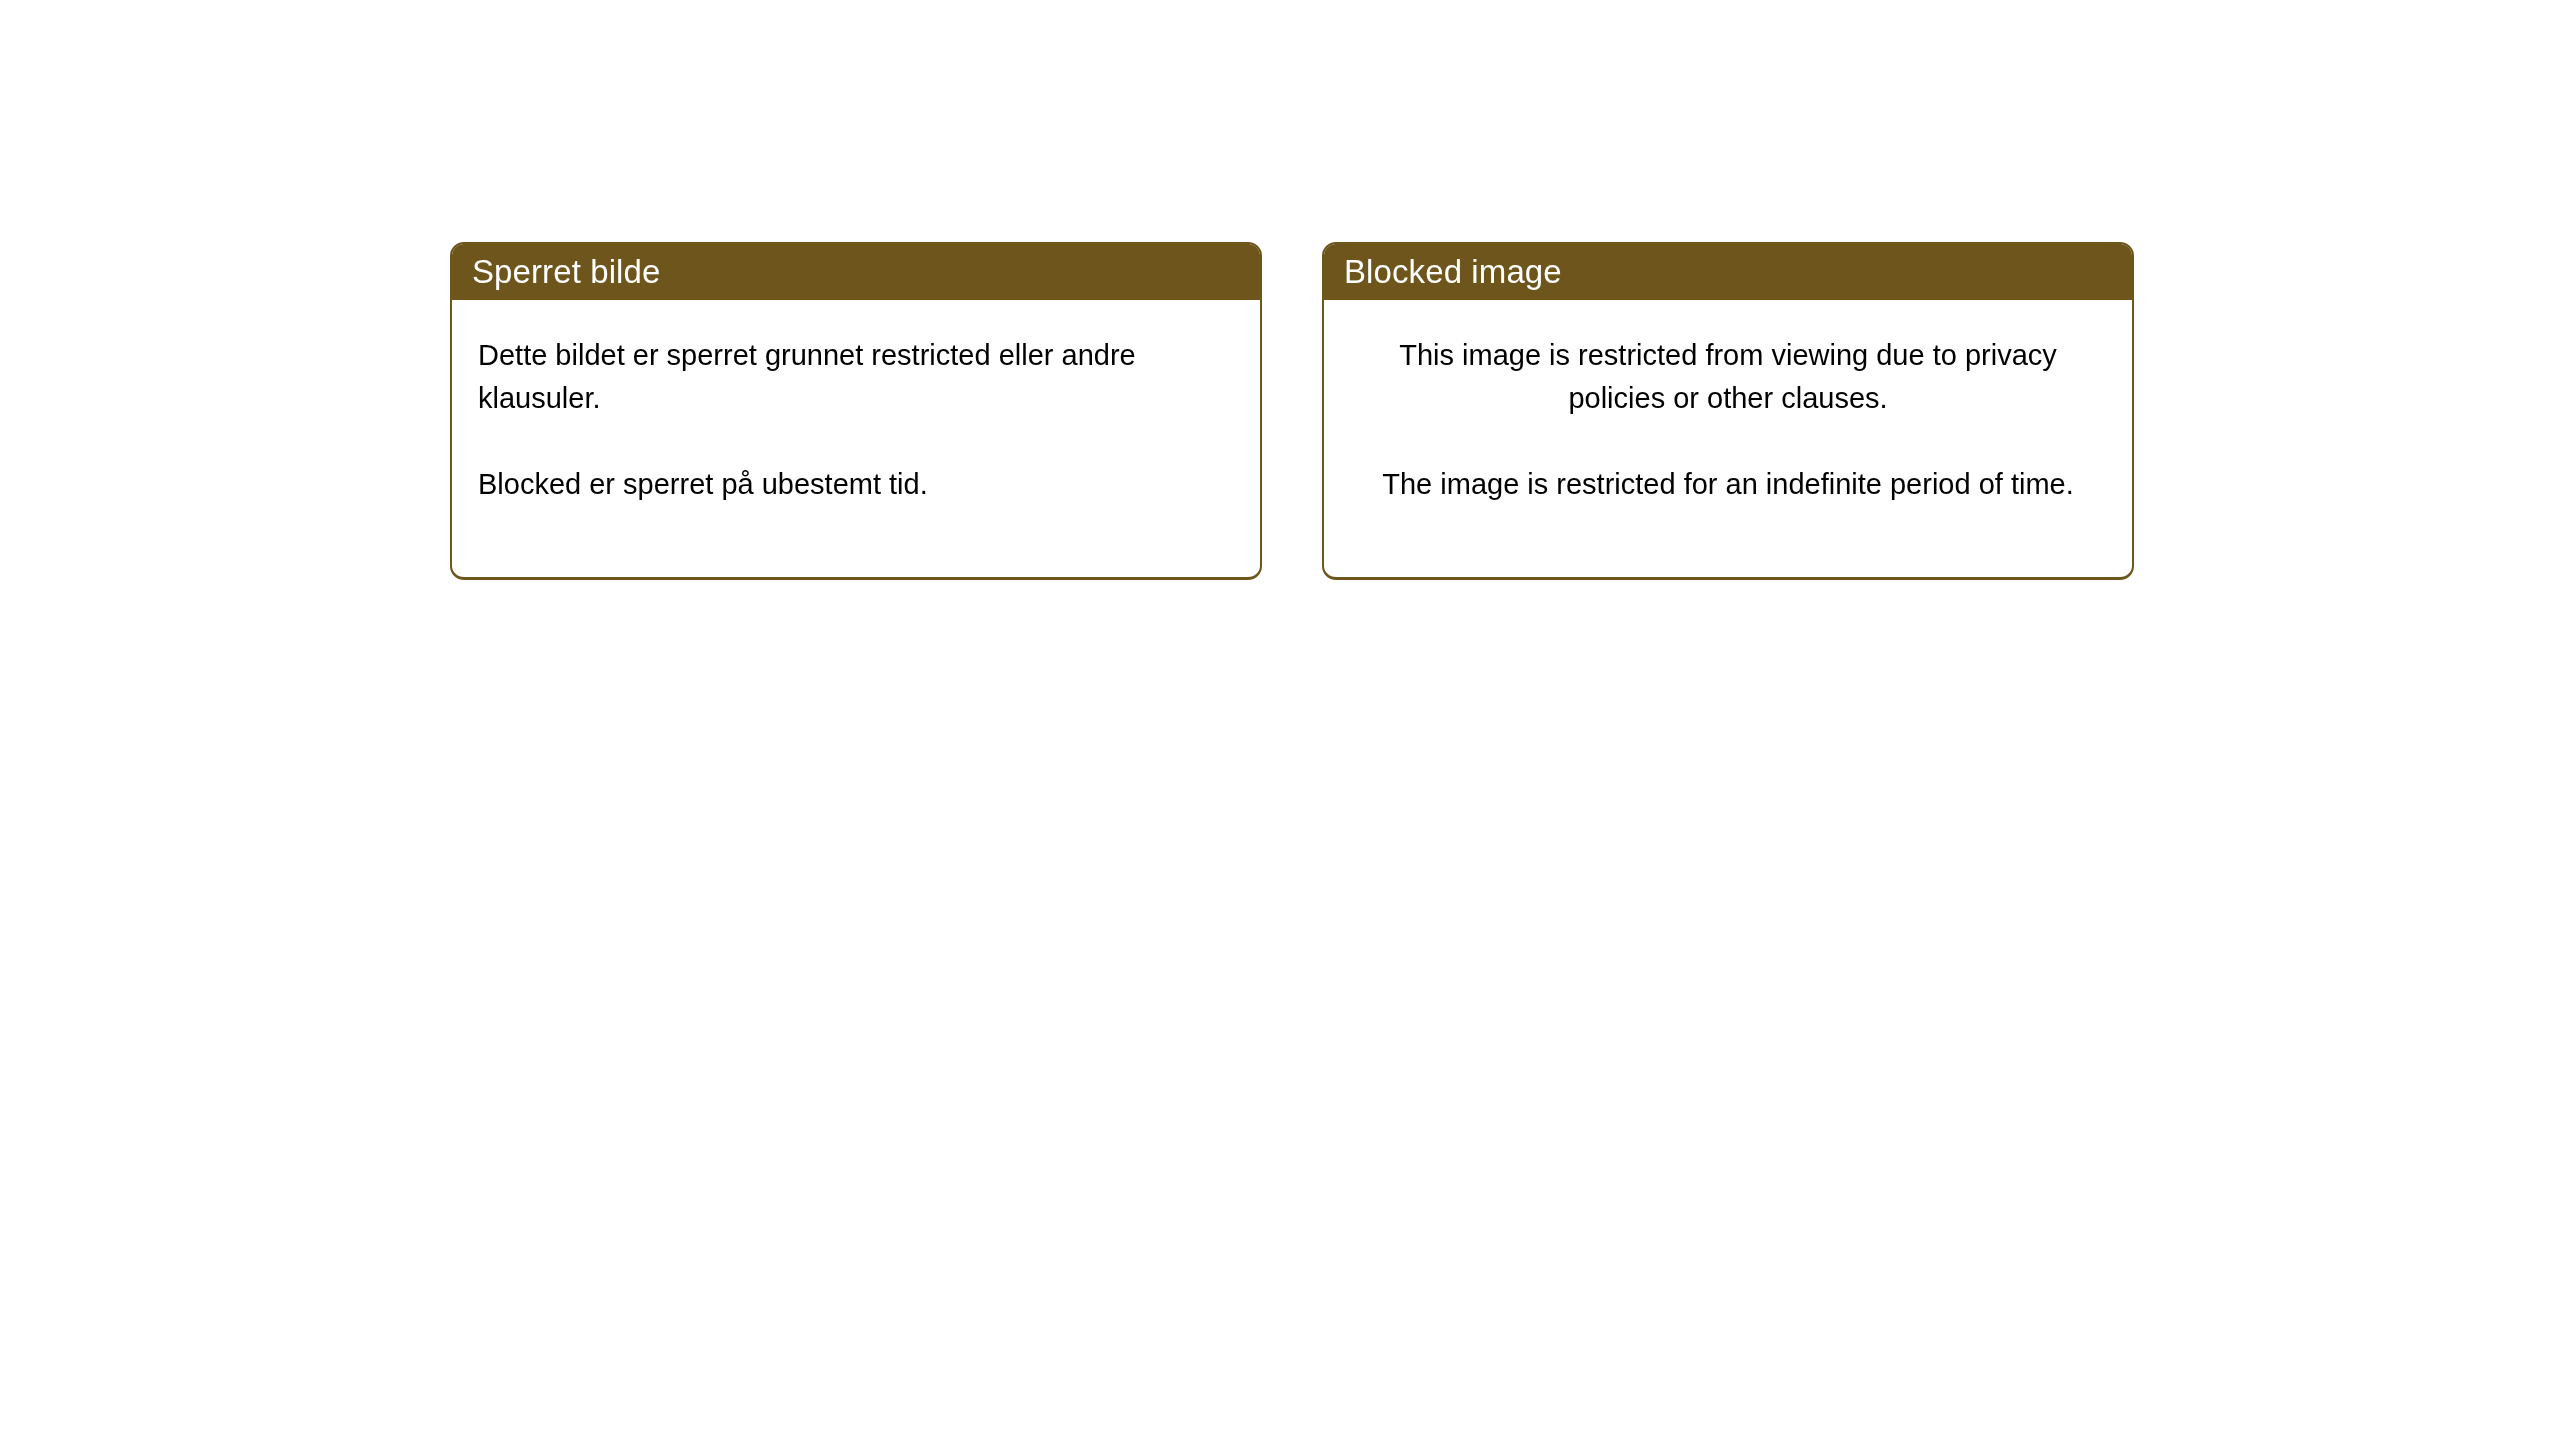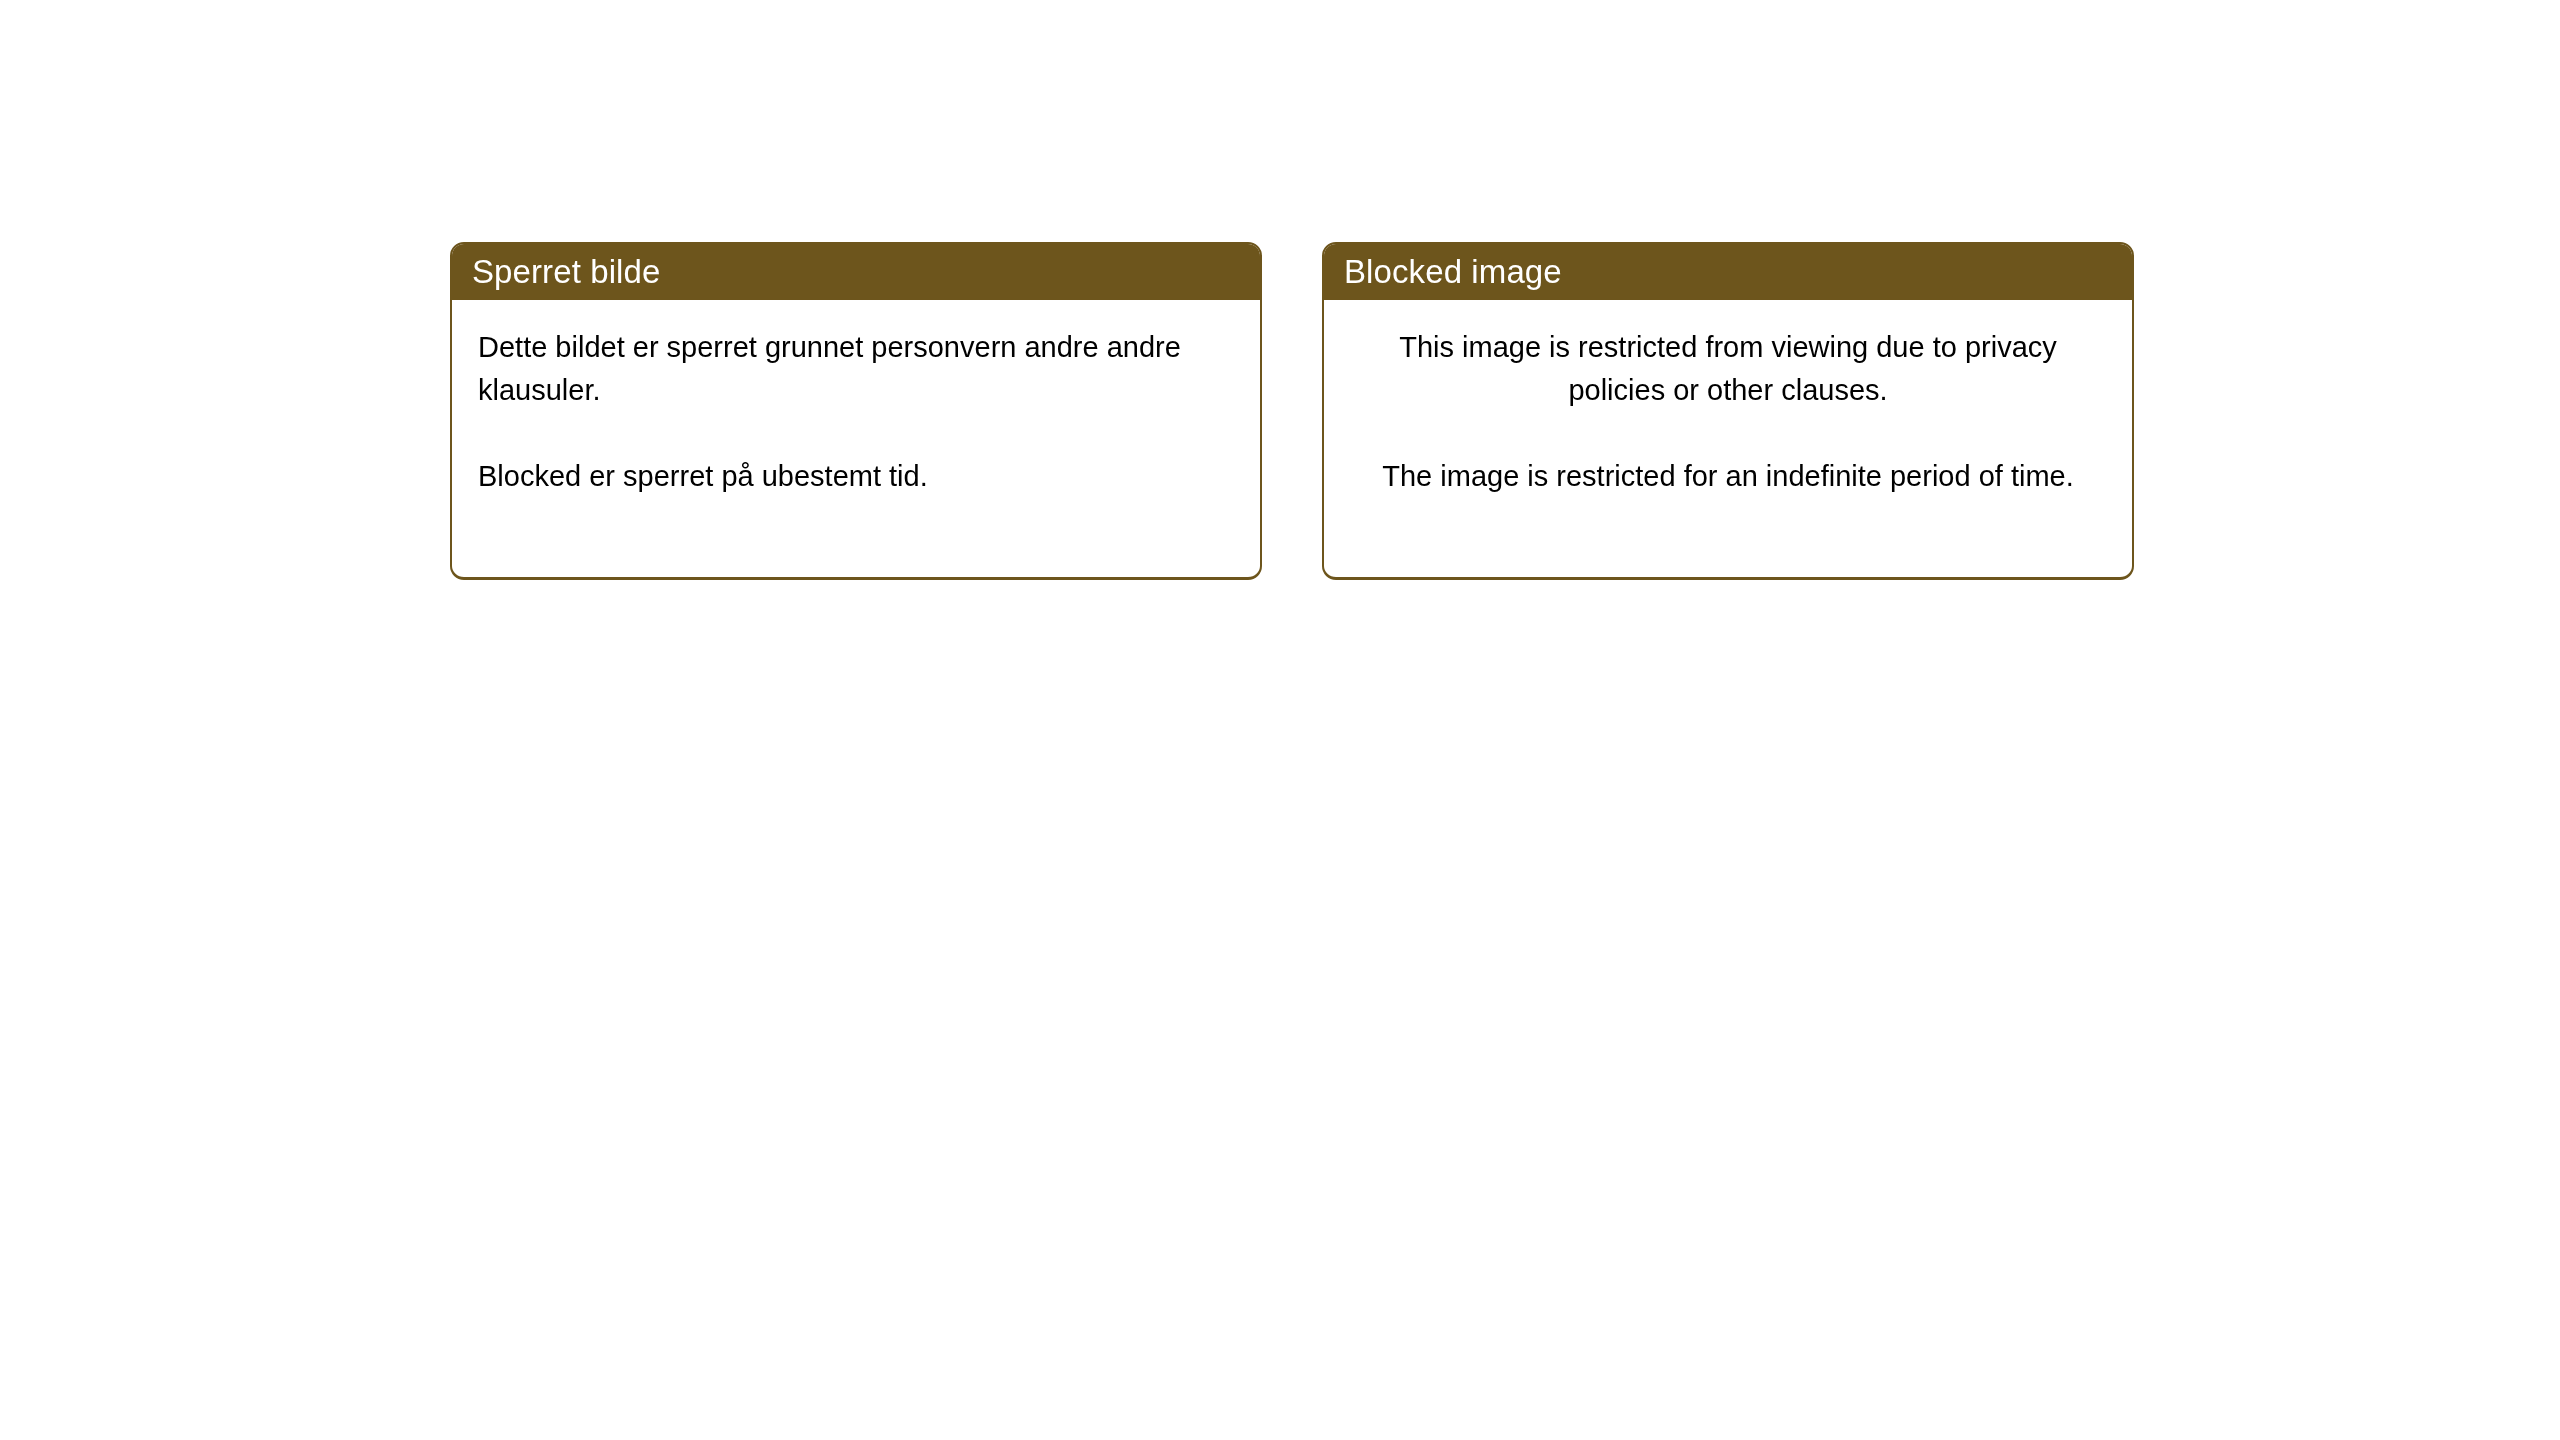--- a/index.html
+++ b/index.html
@@ -47,21 +47,21 @@
     text-align: center;
   }
 
   .card-header {
     box-sizing: border-box;
     height: 58px;
     background: #6d551c;
     display: flex;
     align-items: center;
     padding: 0 0 0 22px;
-    margin: -2px -2px 8px -2px;
+    margin: -2px -2px 16px -2px;
     border-top-left-radius: 12px;
     border-top-right-radius: 12px;
   }
 
   .card-title {
     color: #ffffff;
     font-size: 33px;
     font-weight: 400;
     line-height: 1;
     letter-spacing: 0.1px;
@@ -89,21 +89,21 @@
 </head>
 <body>
 
 <div id="stage">
 
   <div class="notice-card card-nb">
     <div class="card-header">
       <span class="card-title">Sperret bilde</span>
     </div>
     <div class="card-body">
-      <p class="body-para">Dette bildet er sperret grunnet personvern andre andre klausuler.</p>
+      <p class="body-para">Dette bildet er sperret grunnet restricted eller andre klausuler.</p>
       <p class="body-para">Blocked er sperret på ubestemt tid.</p>
     </div>
   </div>
 
   <div class="notice-card card-en">
     <div class="card-header">
       <span class="card-title">Blocked image</span>
     </div>
     <div class="card-body">
       <p class="body-para">This image is restricted from viewing due to privacy policies or other clauses.</p>

